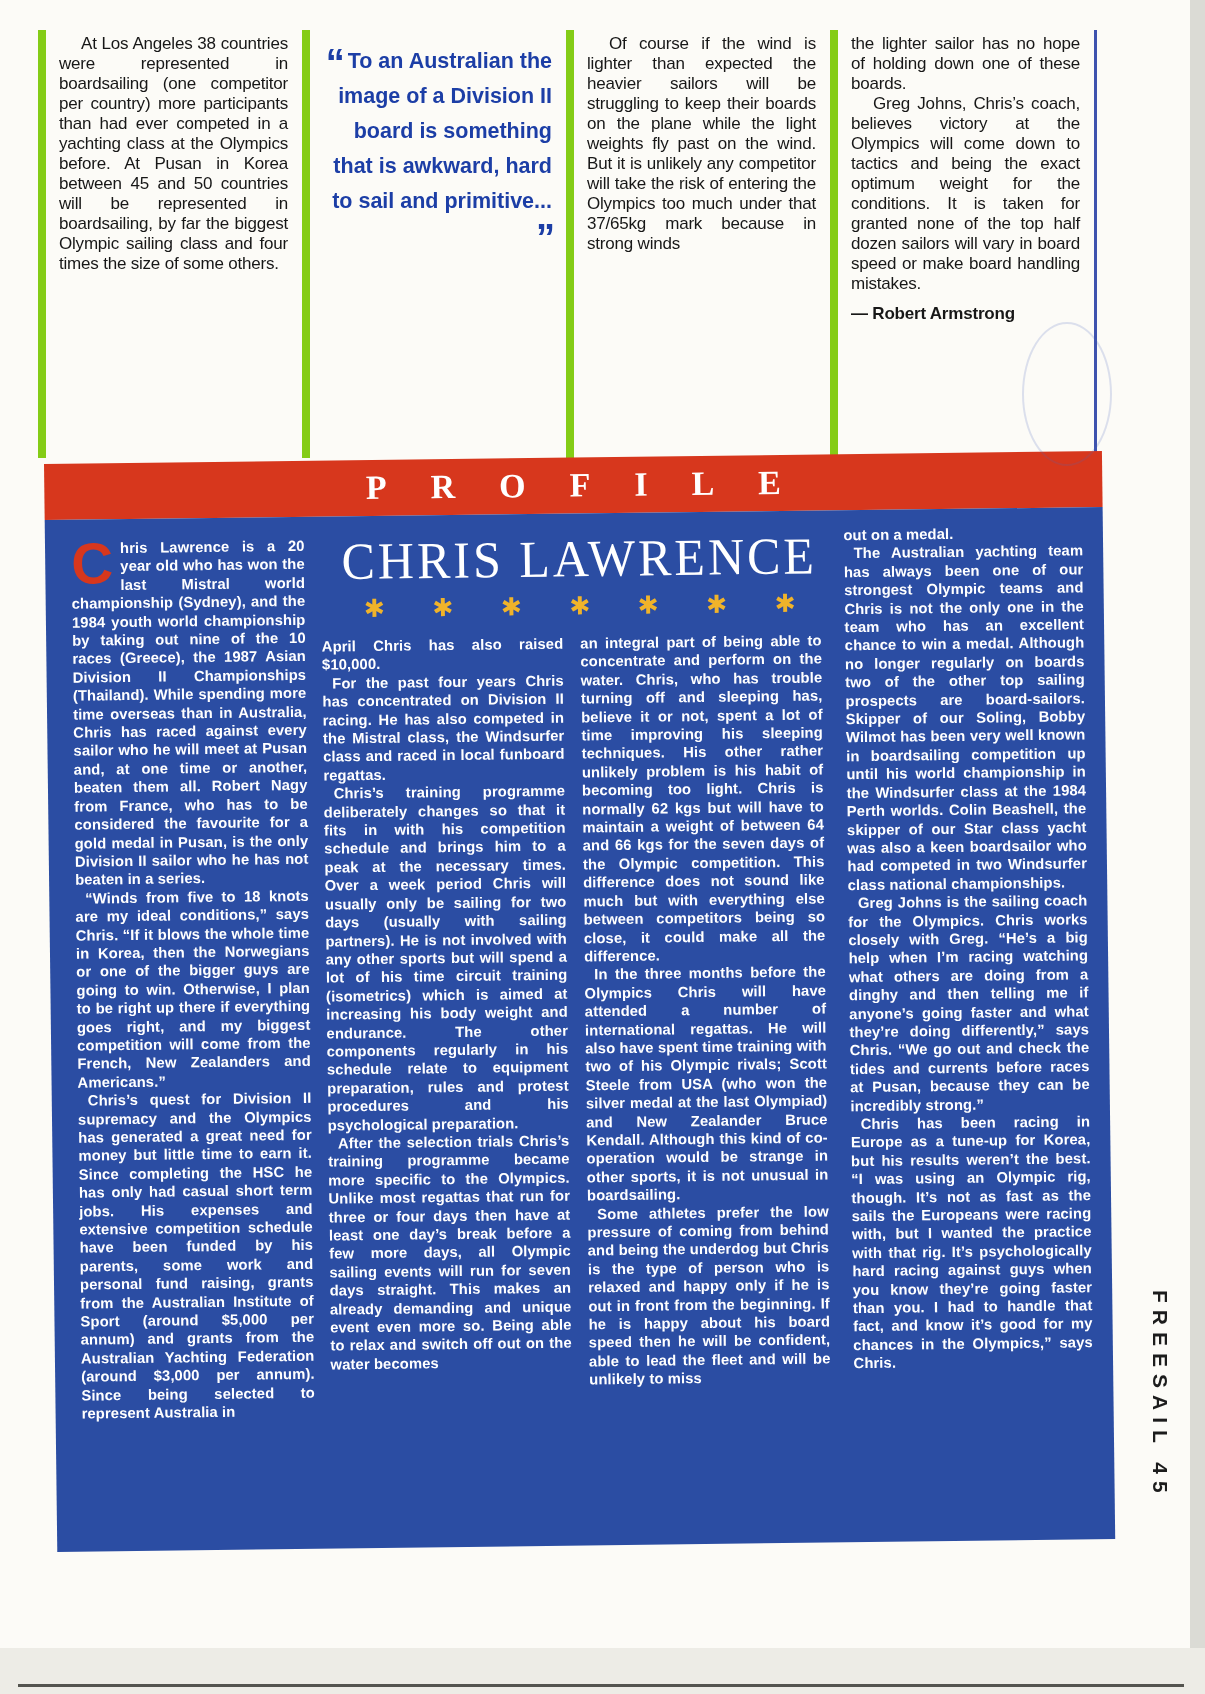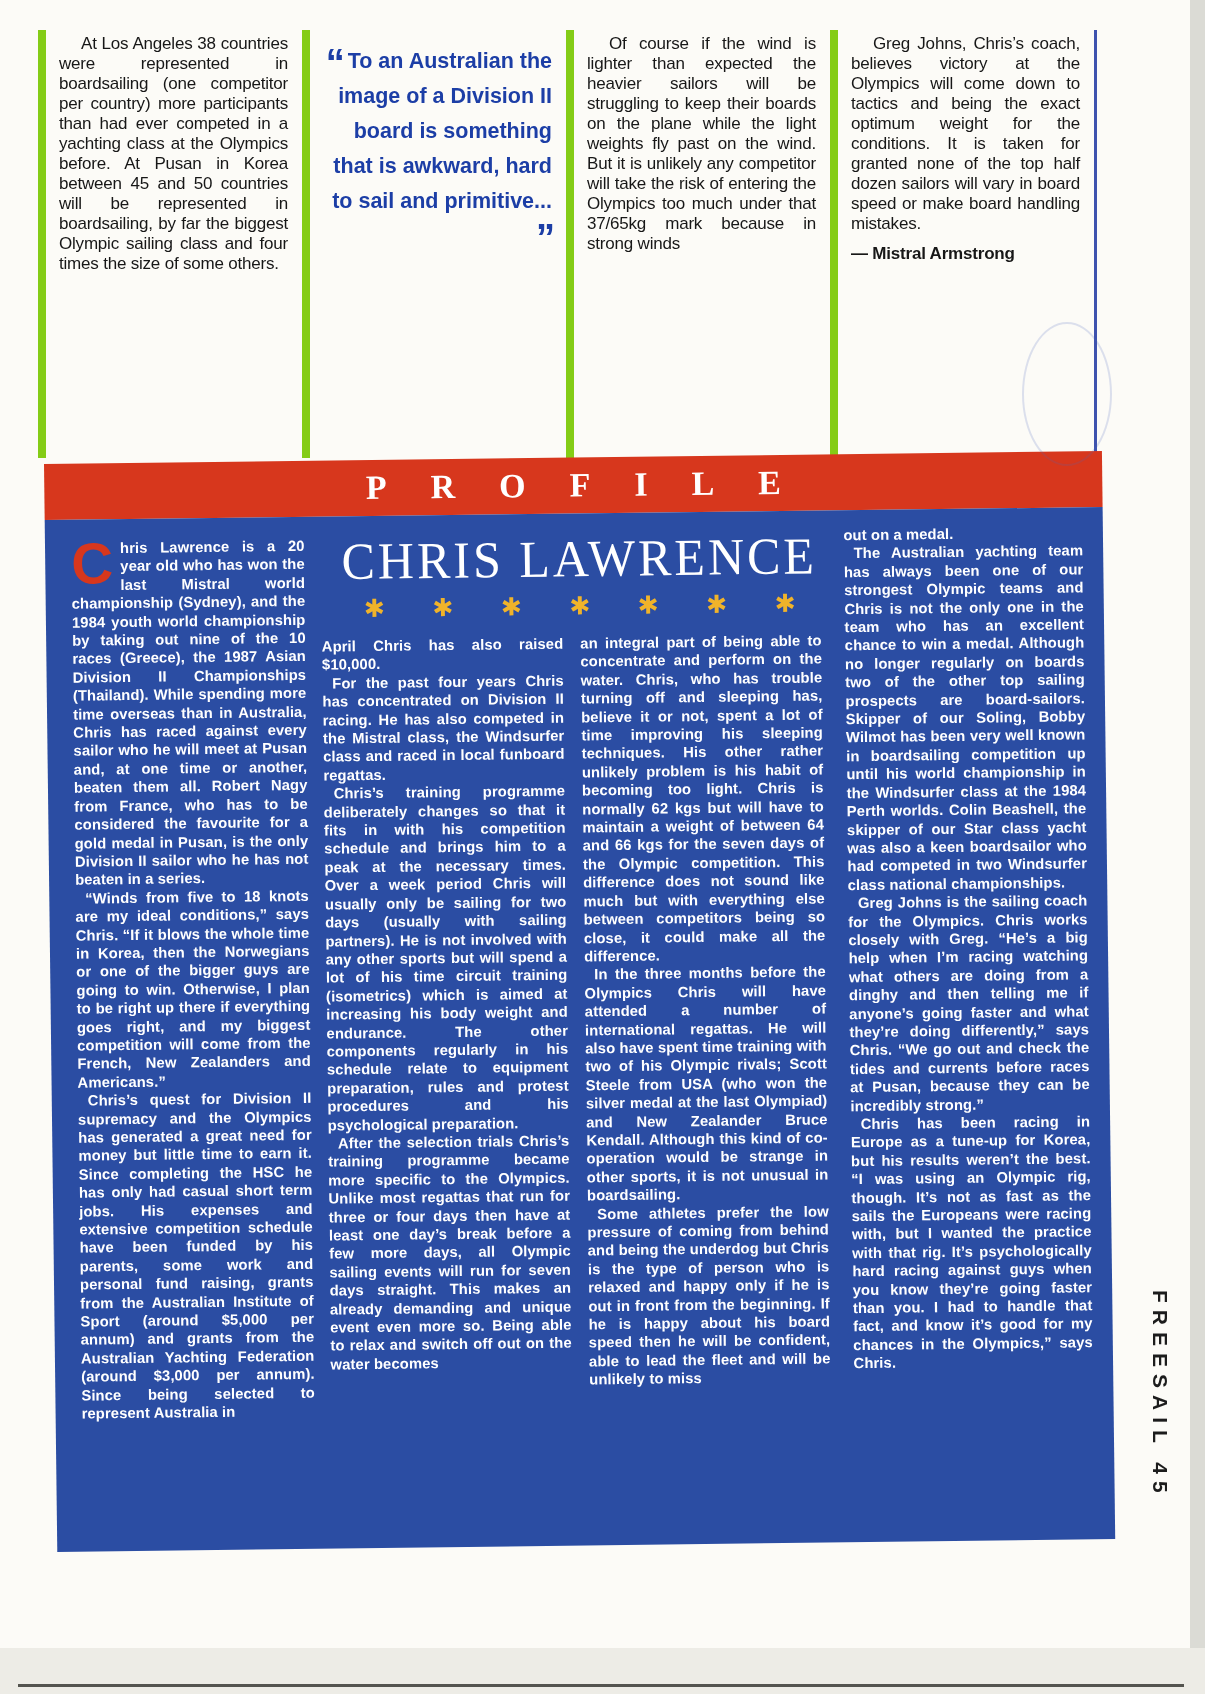--- a/index.html
+++ b/index.html
@@ -66,22 +66,23 @@
         <div class="pull-quote">
           <span class="q-open">“</span>
           <span>To an Australian the image of a Division II board is something that is awkward, hard to sail and primitive...</span>
           <span class="q-close">”</span>
         </div>
       </div>
       <div class="tcol">
         <p>Of course if the wind is lighter than expected the heavier sailors will be struggling to keep their boards on the plane while the light weights fly past on the wind. But it is unlikely any competitor will take the risk of entering the Olympics too much under that 37/65kg mark because in strong winds</p>
       </div>
       <div class="tcol">
+        <p class="noind">the lighter sailor has no hope of holding down one of these boards.</p>
         <p>Greg Johns, Chris’s coach, believes victory at the Olympics will come down to tactics and being the exact optimum weight for the conditions. It is taken for granted none of the top half dozen sailors will vary in board speed or make board handling mistakes.</p>
-        <p class="byline">— Mistral Armstrong</p>
+        <p class="byline">— Robert Armstrong</p>
       </div>
     </section>
 
     <section class="profile">
       <div class="banner">
         <span>PROFILE</span>
       </div>
       <div class="blue">
 
         <div class="pcol1">

